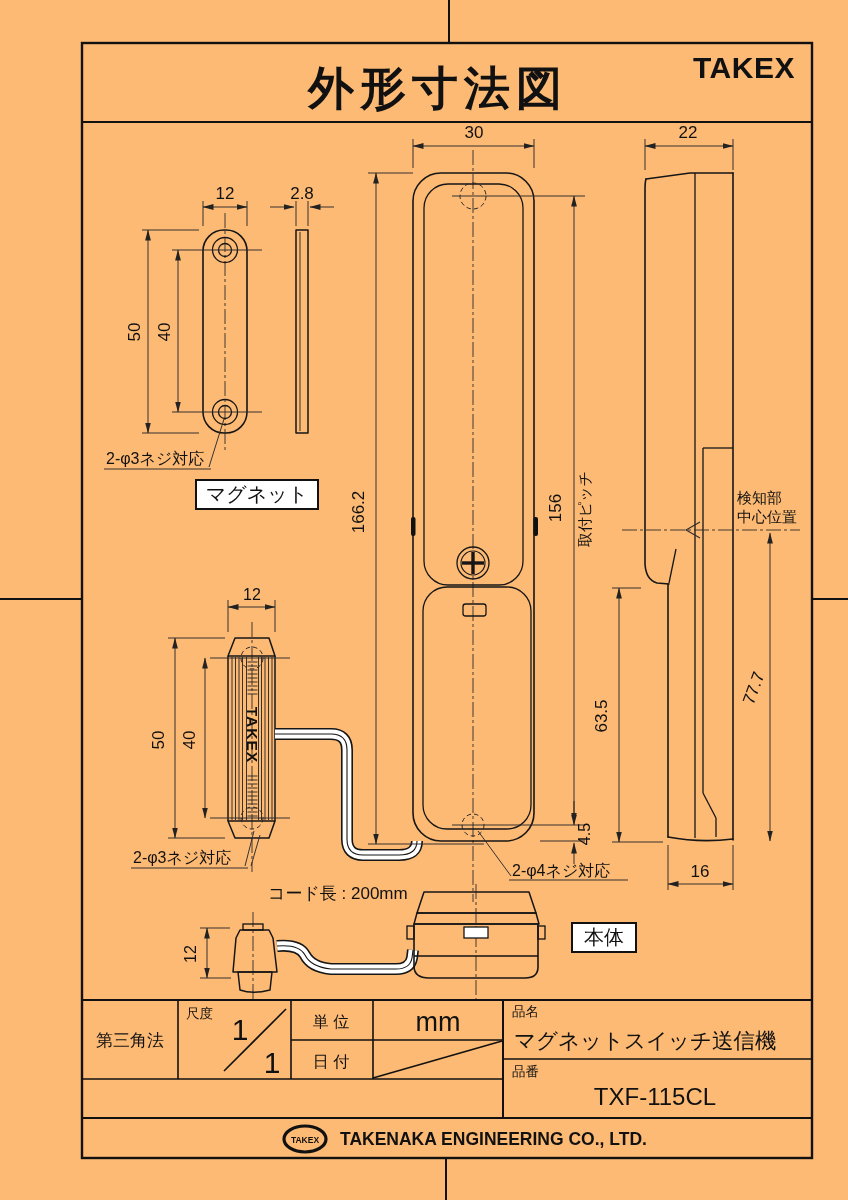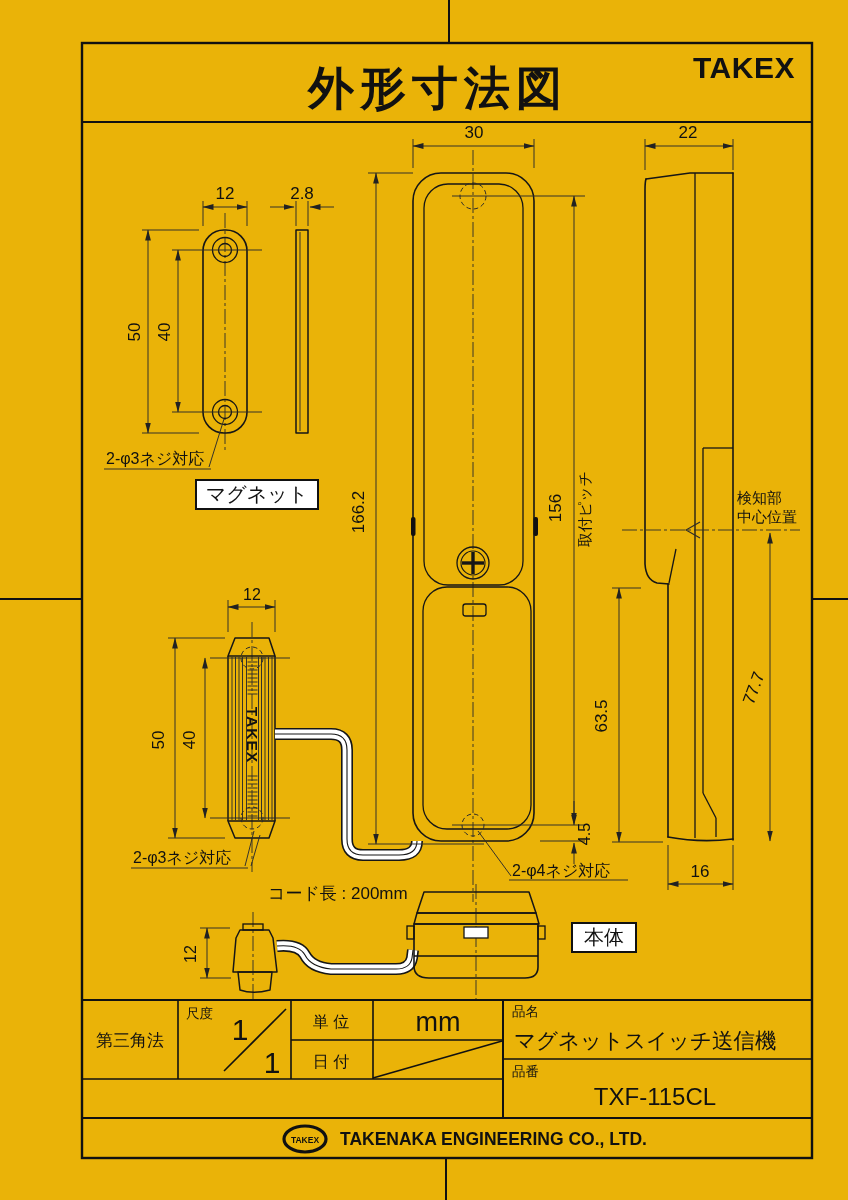--- a/index.html
+++ b/index.html
@@ -1,16 +1,16 @@
 <!DOCTYPE html>
 <html><head>
 <meta charset="utf-8">
 <style>
   html,body{margin:0;padding:0;background:#e8e8e8;}
-  .page{width:848px;height:1200px;background:#eab308;position:relative;margin:0 auto;}
+  .page{width:848px;height:1200px;background:#fdba74;position:relative;margin:0 auto;}
   svg{display:block;}
   text{font-family:"Liberation Sans","DejaVu Sans",sans-serif;fill:#111;}
   .ol{fill:none;stroke:#161616;stroke-width:1.6;stroke-linejoin:round;stroke-linecap:round;}
   .o14{fill:none;stroke:#161616;stroke-width:1.3;stroke-linejoin:round;}
   .o15{fill:none;stroke:#161616;stroke-width:1.5;stroke-linejoin:round;}
   .tn{fill:none;stroke:#2b2b2b;stroke-width:0.95;}
   .dim{fill:none;stroke:#2b2b2b;stroke-width:0.95;}
   .cl{fill:none;stroke:#2b2b2b;stroke-width:0.9;stroke-dasharray:15 3 3 3;}
   .dc{fill:none;stroke:#2b2b2b;stroke-width:1;stroke-dasharray:4.5 3;}
   .bx{fill:#fff;stroke:#111;stroke-width:2;}

